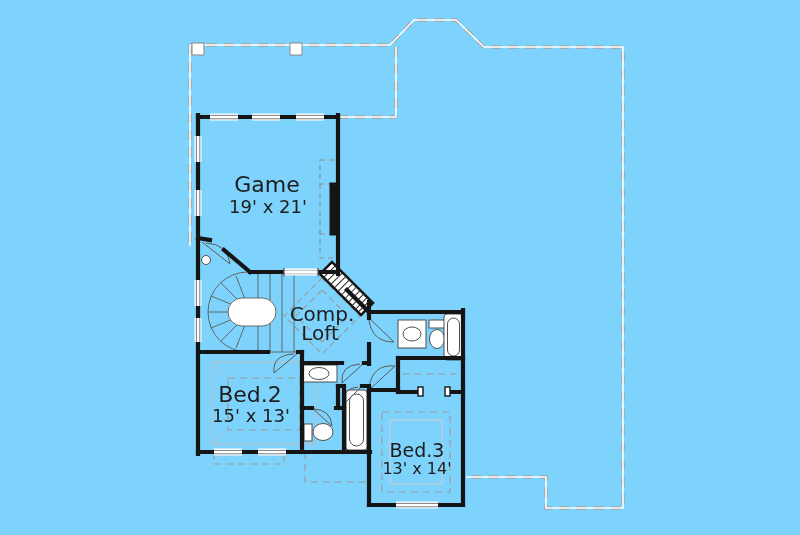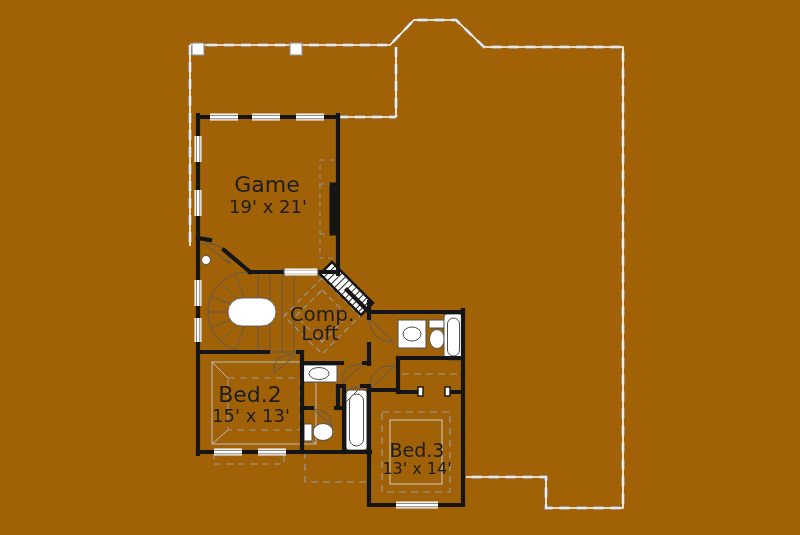--- a/index.html
+++ b/index.html
@@ -4,21 +4,21 @@
 <style>
   html, body {
     margin: 0;
     padding: 0;
     background: #ffffff;
   }
   #stage {
     position: relative;
     width: 800px;
     height: 535px;
-    background: #a16207;
+    background: #7dd3fc;
     overflow: hidden;
     font-family: "DejaVu Sans", "Liberation Sans", sans-serif;
   }
   svg { display: block; }
   text {
     font-family: "DejaVu Sans", "Liberation Sans", sans-serif;
     fill: #1d1d1d;
   }
   .room-name  { font-size: 22px; }
   .room-dims  { font-size: 18px; }

